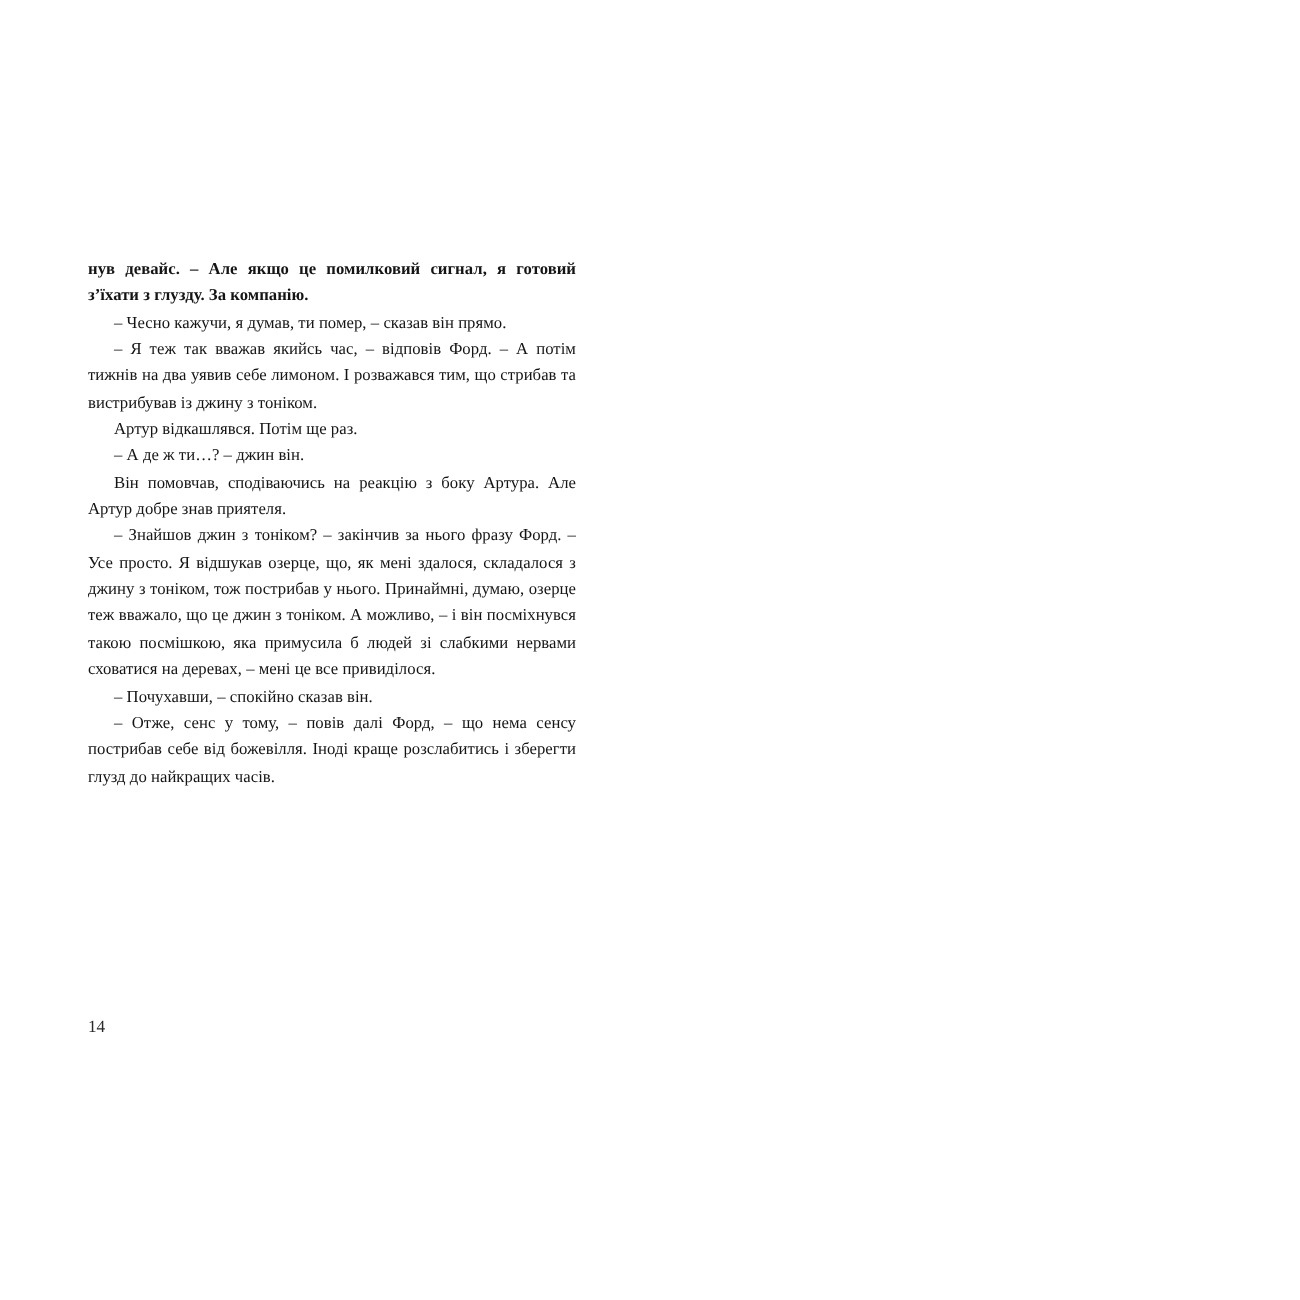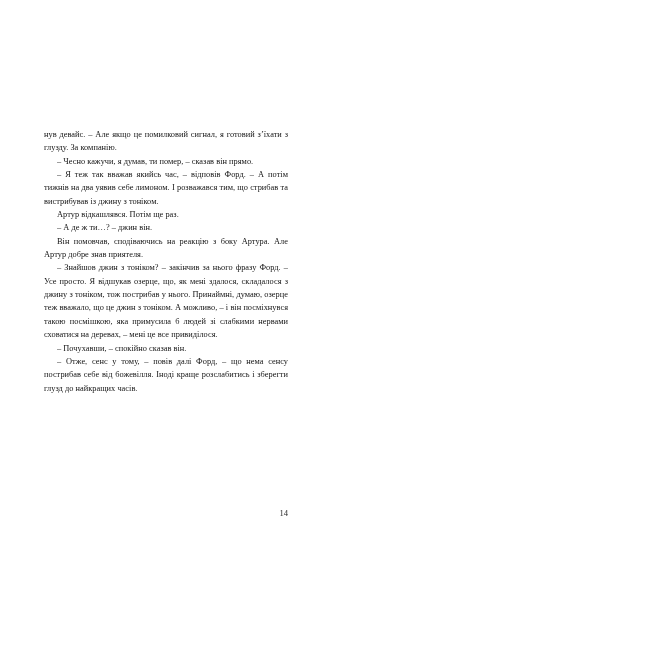--- a/index.html
+++ b/index.html
@@ -50,28 +50,29 @@
   .text-block p {
     margin: 0;
     text-indent: 13px;
     text-align: justify;
     text-justify: inter-word;
     hyphens: manual;
   }
 
   .text-block p.cont {
     text-indent: 0;
+    font-weight: bold;
   }
 
   .folio {
     position: absolute;
     top: 508px;
     font-size: 8.6px;
     line-height: 11px;
-    text-align: right;
+    text-align: left;
     color: #2a2a2a;
   }
 
   .page-left .folio {
     left: 44px;
     width: 244px;
   }
 </style>
 </head>
 <body>

